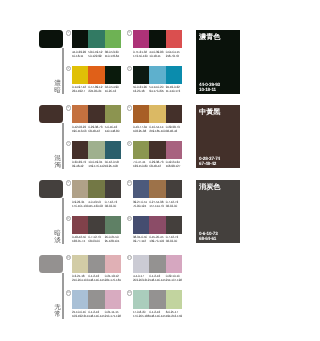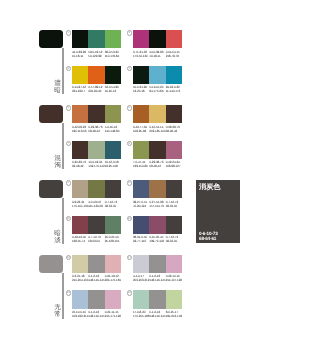--- a/index.html
+++ b/index.html
@@ -122,20 +122,27 @@
             <div>54-14-0-20</div>
             <div>94-176-205</div>
           </div>
       <div>
             <div>94-19-0-32</div>
             <div>11-140-173</div>
           </div>
     </div>
   </div>
 </div>
+<div class="panel" style="top: 30px; height: 64px; background-color: rgb(10, 18, 11);">
+  <div class="pname">濃青色</div>
+  <div class="pvals" style="top:52px">
+        <div>44-0-39-93</div>
+        <div>10-18-11</div>
+      </div>
+</div>
 <div class="section">
   <div class="keyswatch" style="left: 39px; top: 105px; background-color: rgb(67, 48, 42);"></div>
   <div class="vline" style="left:62.3px;top:123.2px;height:46.3px"></div>
   <div class="seclabel" style="left:54px;top:154.8px">
         <span>混</span>
         <span>濁</span>
       </div>
   <div class="cell" style="left:72px;top:105px">
     <div class="cellnum" style="left:-6.5px;top:0.2px">5</div>
     <div class="sws">
@@ -218,20 +225,27 @@
             <div>0-29-38-73</div>
             <div>68-48-42</div>
           </div>
       <div>
             <div>0-42-24-34</div>
             <div>168-98-127</div>
           </div>
     </div>
   </div>
 </div>
+<div class="panel" style="top: 105px; height: 63px; background-color: rgb(67, 48, 42);">
+  <div class="pname">中黃黑</div>
+  <div class="pvals" style="top:51px">
+        <div>0-28-37-74</div>
+        <div>67-48-42</div>
+      </div>
+</div>
 <div class="section">
   <div class="keyswatch" style="left: 39px; top: 180px; background-color: rgb(68, 64, 61);"></div>
   <div class="vline" style="left:62.3px;top:198.2px;height:46.3px"></div>
   <div class="seclabel" style="left:54px;top:229.8px">
         <span>暗</span>
         <span>淡</span>
       </div>
   <div class="cell" style="left:72px;top:180px">
     <div class="cellnum" style="left:-6.5px;top:0.2px">9</div>
     <div class="sws">

